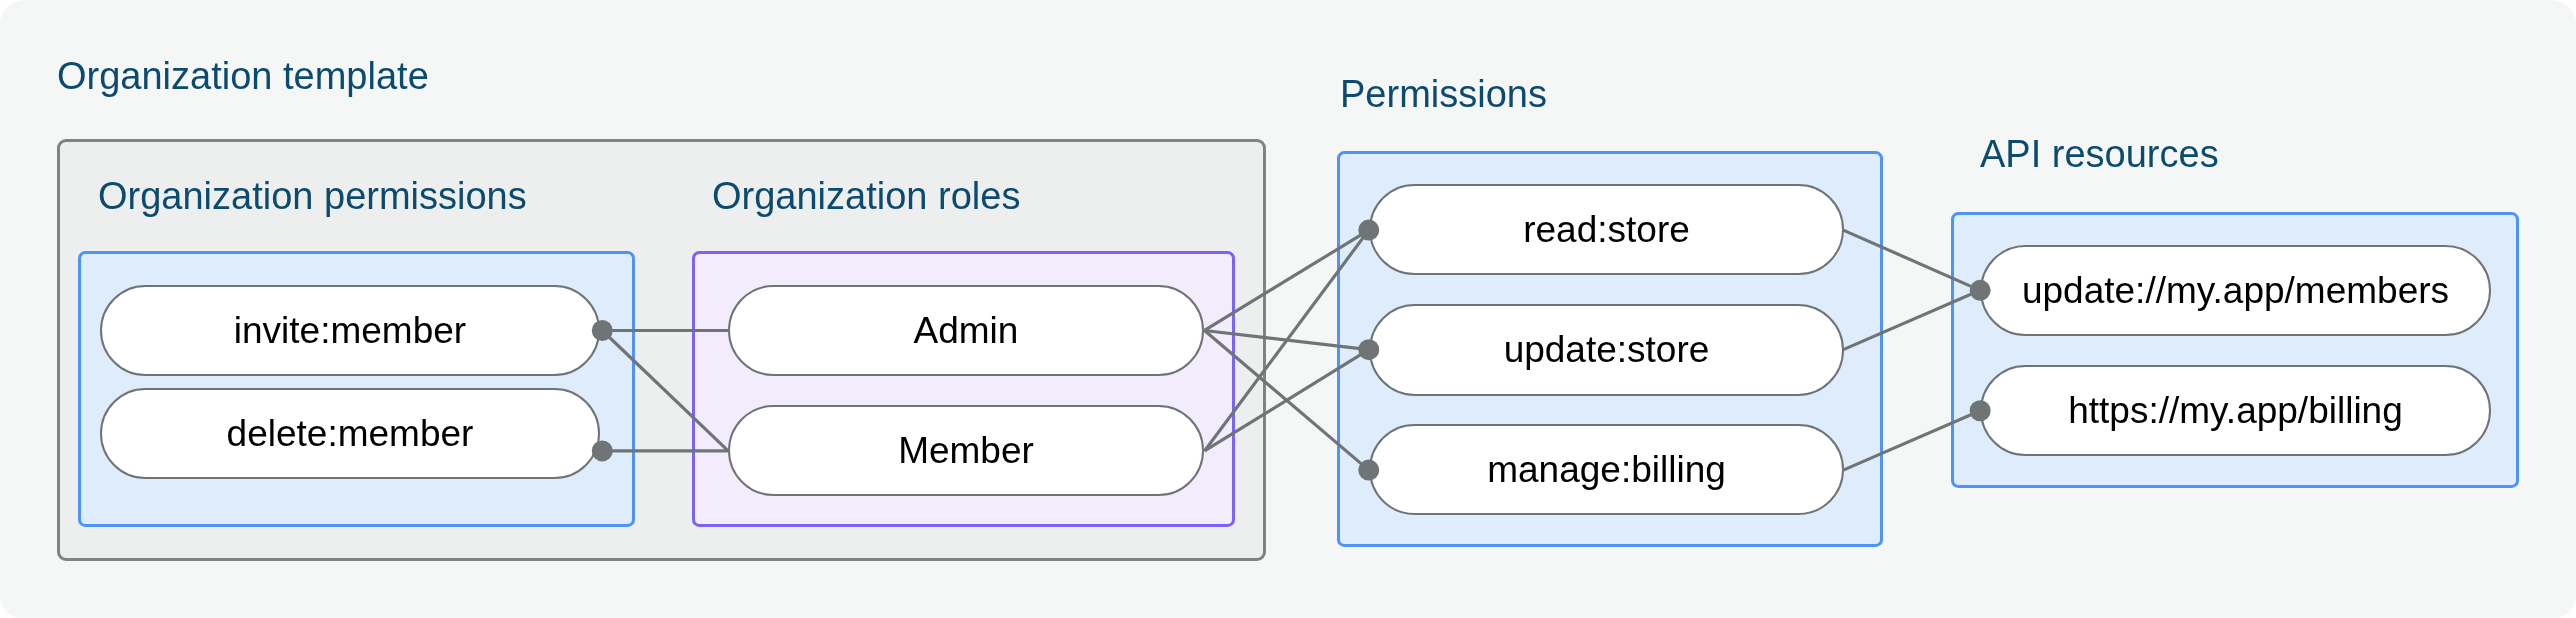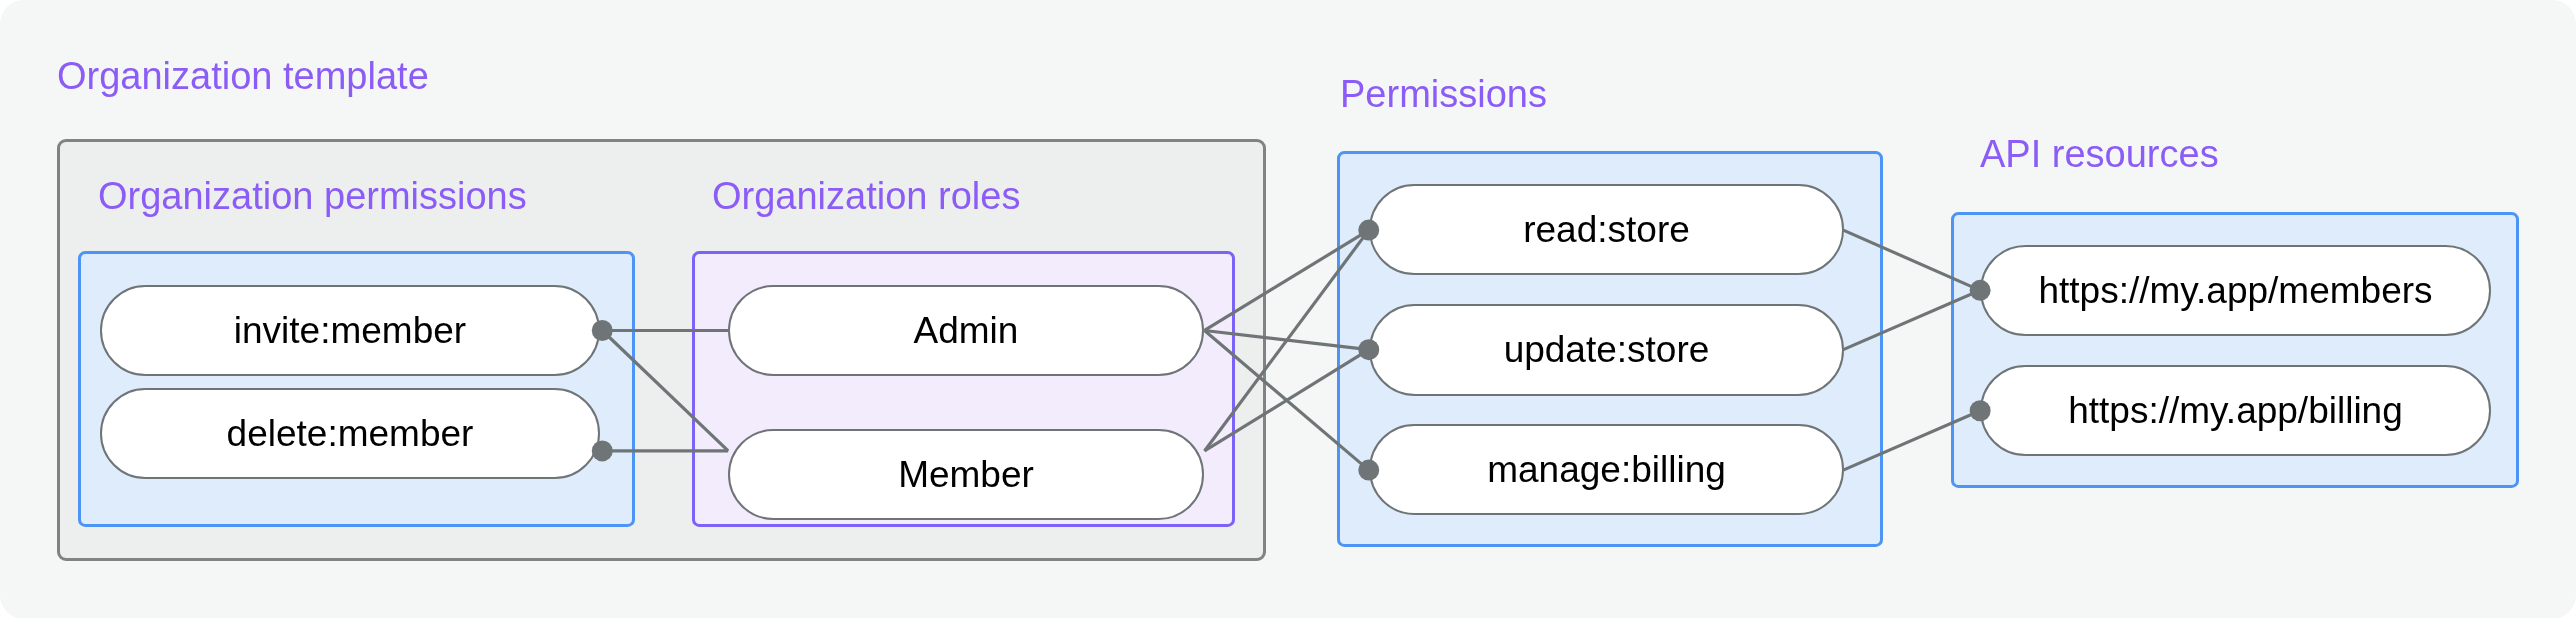--- a/index.html
+++ b/index.html
@@ -8,21 +8,21 @@
     width:2576px;height:619px;
     background:#f5f7f6;
     border-radius:24px;
     overflow:hidden;
     font-family:"Liberation Sans","DejaVu Sans",sans-serif;
   }
   .abs{position:absolute;box-sizing:border-box;}
   .section-label{
     font-size:38px;
     font-weight:500;
-    color:#8b5cf6;
+    color:#0c4a6e;
     white-space:nowrap;
     line-height:1.05;
   }
   .group-box{border-radius:9px;}
   .box-gray{
     background:#edefee;
     border:3.7px solid #7e8386;
   }
   .box-blue{
     background:#dfecfc;
@@ -69,40 +69,40 @@
     <span>invite:member</span>
   </div>
   <div class="abs pill" style="left:100px;top:388px;width:500px;height:91px;">
     <span>delete:member</span>
   </div>
 
   <div class="abs box-purple" style="left:692px;top:251px;width:543px;height:276px;"></div>
   <div class="abs pill" style="left:728px;top:285px;width:476px;height:91px;">
     <span>Admin</span>
   </div>
-  <div class="abs pill" style="left:728px;top:405px;width:476px;height:91px;margin-top:24px;">
+  <div class="abs pill" style="left:728px;top:405px;width:476px;height:91px;">
     <span>Member</span>
   </div>
 
   <div class="abs section-label" style="left:1340px;top:75px;">Permissions</div>
   <div class="abs box-blue" style="left:1337px;top:151px;width:546px;height:396px;"></div>
   <div class="abs pill" style="left:1369px;top:184px;width:475px;height:91px;">
     <span>read:store</span>
   </div>
   <div class="abs pill" style="left:1369px;top:304px;width:475px;height:92px;">
     <span>update:store</span>
   </div>
   <div class="abs pill" style="left:1369px;top:424px;width:475px;height:91px;">
     <span>manage:billing</span>
   </div>
 
   <div class="abs section-label" style="left:1953px;top:135px;margin-left:27px;">API resources</div>
   <div class="abs box-blue" style="left:1951px;top:212px;width:568px;height:276px;"></div>
   <div class="abs pill" style="left:1980px;top:245px;width:511px;height:91px;">
-    <span>https://my.app/members</span>
+    <span>update://my.app/members</span>
   </div>
   <div class="abs pill" style="left:1980px;top:365px;width:511px;height:91px;">
     <span>https://my.app/billing</span>
   </div>
 
   <svg id="edge-layer" width="2576" height="619" viewBox="0 0 2823 678">
       <line x1="660" y1="362" x2="798" y2="362" stroke="#6f7577" stroke-width="3.5"></line>
       <line x1="660" y1="362" x2="798" y2="494" stroke="#6f7577" stroke-width="3.5"></line>
       <line x1="660" y1="494" x2="798" y2="494" stroke="#6f7577" stroke-width="3.5"></line>
       <line x1="1320" y1="362" x2="1500" y2="252" stroke="#6f7577" stroke-width="3.5"></line>

